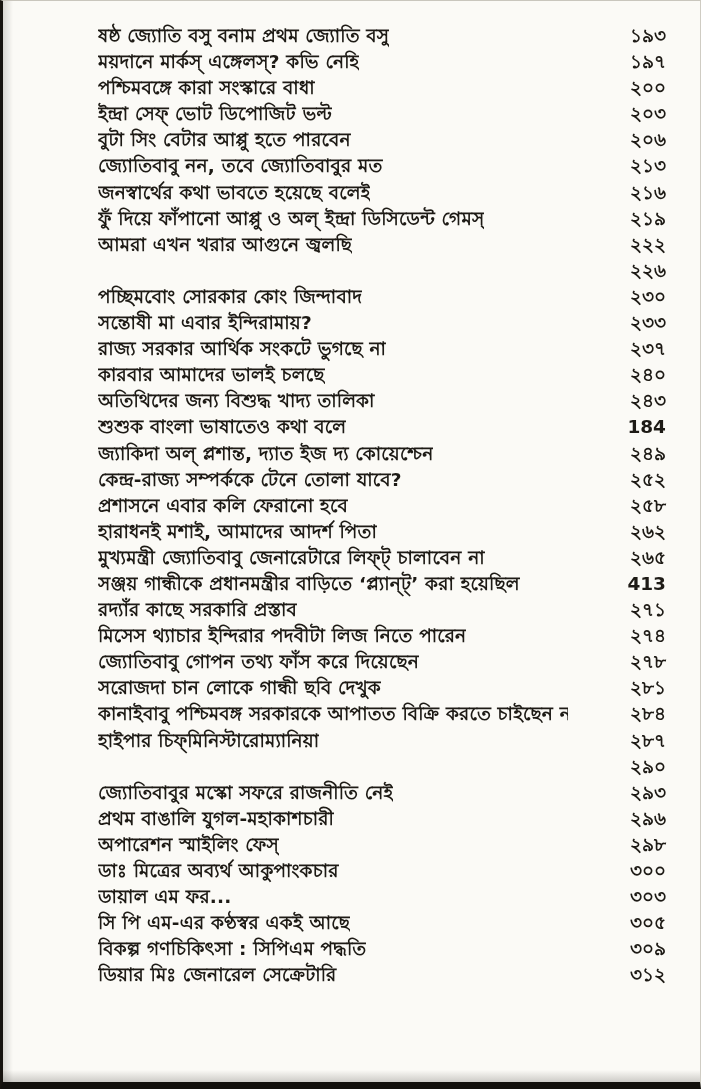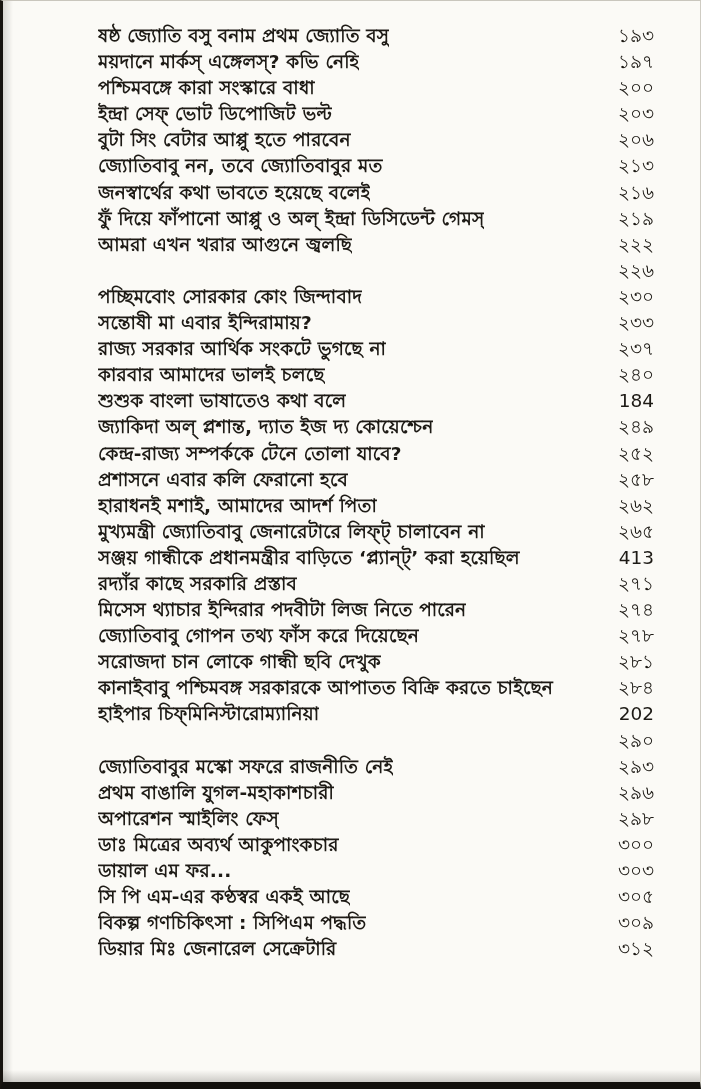--- a/index.html
+++ b/index.html
@@ -15,21 +15,21 @@
     height: 1089px;
     background: #fbfaf6;
     border-left: 3px solid #17140f;
     border-bottom: 7px solid #12100c;
     border-top: 1px solid #c9c6bd;
     border-right: 1px solid #cfccc3;
     overflow: hidden;
   }
   .toc-list {
     box-sizing: border-box;
-    padding: 22px 46px 0 95px;
+    padding: 22px 34px 0 95px;
     display: flex;
     flex-direction: column;
   }
   .toc-row {
     display: flex;
     justify-content: space-between;
     align-items: baseline;
     height: 26.1px;
     line-height: 26.1px;
     white-space: nowrap;
@@ -40,21 +40,21 @@
     color: #1d1a15;
     letter-spacing: 0.2px;
     overflow: hidden;
   }
   .toc-gap {
     flex: 1;
     min-width: 14px;
   }
   .toc-page {
     font-size: 18.5px;
-    font-weight: normal;
+    font-weight: bold;
     color: #1d1a15;
     text-align: right;
     min-width: 44px;
     margin-left: 40px;
   }
   
   .scan-shade-left {
     position: absolute; left: 0; top: 0; width: 10px; height: 100%;
     background: linear-gradient(to right, rgba(60,55,45,0.18), rgba(60,55,45,0));
     pointer-events: none;
@@ -147,20 +147,25 @@
     <span class="toc-gap"></span>
     <span class="toc-page">২৩৭</span>
   </div>
 
   <div class="toc-row">
     <span class="toc-title">কারবার আমাদের ভালই চলছে</span>
     <span class="toc-gap"></span>
     <span class="toc-page">২৪০</span>
   </div>
 
+  <div class="toc-row">
+    <span class="toc-title">অতিথিদের জন্য বিশুদ্ধ খাদ্য তালিকা</span>
+    <span class="toc-gap"></span>
+    <span class="toc-page">২৪৩</span>
+  </div>
 
   <div class="toc-row">
     <span class="toc-title">শুশুক বাংলা ভাষাতেও কথা বলে</span>
     <span class="toc-gap"></span>
     <span class="toc-page">184</span>
   </div>
 
   <div class="toc-row">
     <span class="toc-title">জ্যাকিদা অল্ প্লশান্ত, দ্যাত ইজ দ্য কোয়েশ্চেন</span>
     <span class="toc-gap"></span>
@@ -224,21 +229,21 @@
 
   <div class="toc-row">
     <span class="toc-title">কানাইবাবু পশ্চিমবঙ্গ সরকারকে আপাতত বিক্রি করতে চাইছেন না</span>
     <span class="toc-gap"></span>
     <span class="toc-page">২৮৪</span>
   </div>
 
   <div class="toc-row">
     <span class="toc-title">হাইপার চিফ্‌মিনিস্টারোম্যানিয়া</span>
     <span class="toc-gap"></span>
-    <span class="toc-page">202</span>
+    <span class="toc-page">২৮৭</span>
   </div>
 
   <div class="toc-row">
     <span class="toc-gap"></span>
     <span class="toc-page">২৯০</span>
   </div>
 
   <div class="toc-row">
     <span class="toc-title">জ্যোতিবাবুর মস্কো সফরে রাজনীতি নেই</span>
     <span class="toc-gap"></span>

